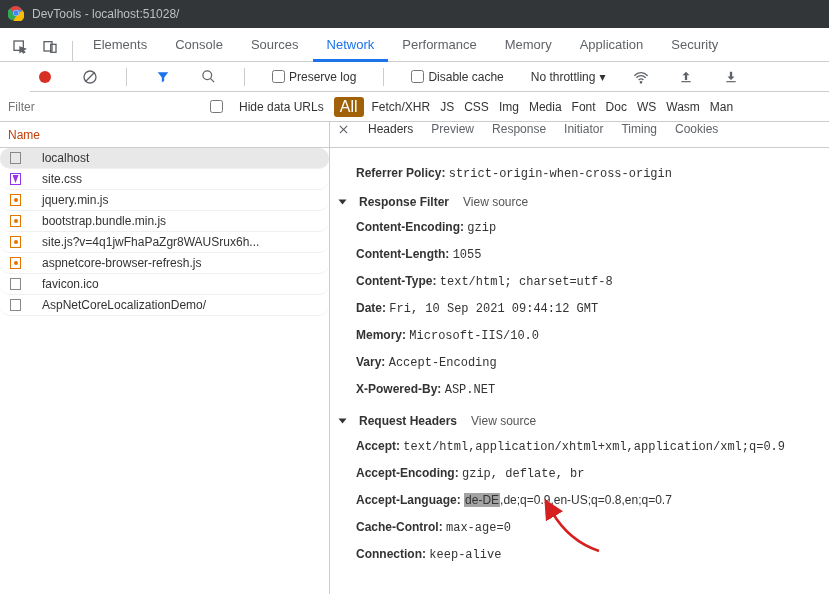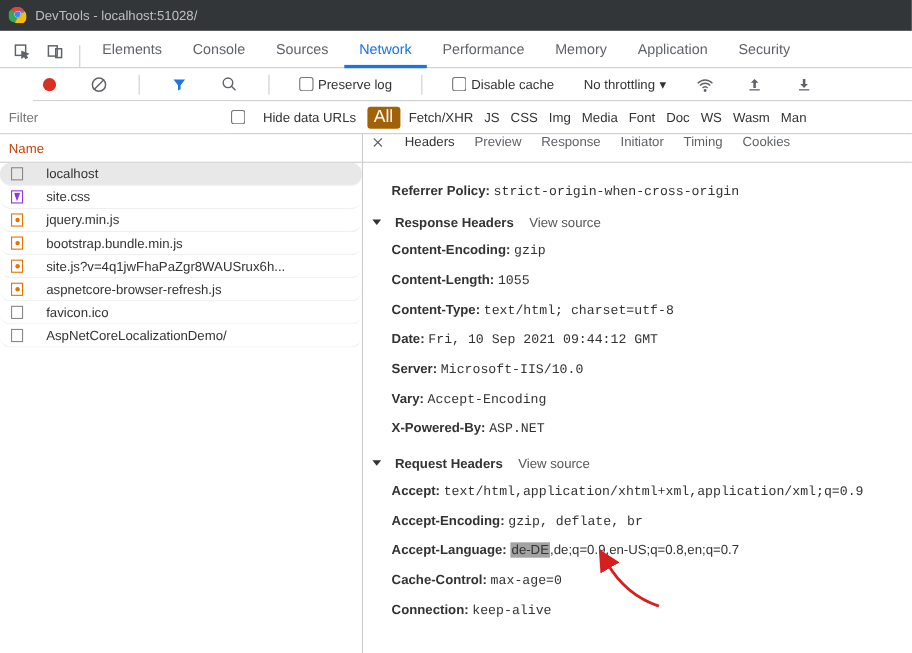--- a/index.html
+++ b/index.html
@@ -262,29 +262,29 @@
     </div>
 
     <div class="detail">
       <div class="hdr-row" style="margin-top:12px">
         <b>Referrer Policy:</b>
         <span class="mono">strict-origin-when-cross-origin</span>
       </div>
 
       <div class="section">
         <span class="tri"></span>
-        <span class="title">Response Headers</span>
+        <span class="title">Response Filter</span>
         <span class="link">View source</span>
       </div>
       <div id="resp-hdrs">
           <div class="line"><b>Content-Encoding:</b> <span class="mono">gzip</span></div>
           <div class="line"><b>Content-Length:</b> <span class="mono">1055</span></div>
           <div class="line"><b>Content-Type:</b> <span class="mono">text/html; charset=utf-8</span></div>
           <div class="line"><b>Date:</b> <span class="mono">Fri, 10 Sep 2021 09:44:12 GMT</span></div>
-          <div class="line"><b>Server:</b> <span class="mono">Microsoft-IIS/10.0</span></div>
+          <div class="line"><b>Memory:</b> <span class="mono">Microsoft-IIS/10.0</span></div>
           <div class="line"><b>Vary:</b> <span class="mono">Accept-Encoding</span></div>
           <div class="line"><b>X-Powered-By:</b> <span class="mono">ASP.NET</span></div>
         </div>
 
       <div class="section">
         <span class="tri"></span>
         <span class="title">Request Headers</span>
         <span class="link">View source</span>
       </div>
 

